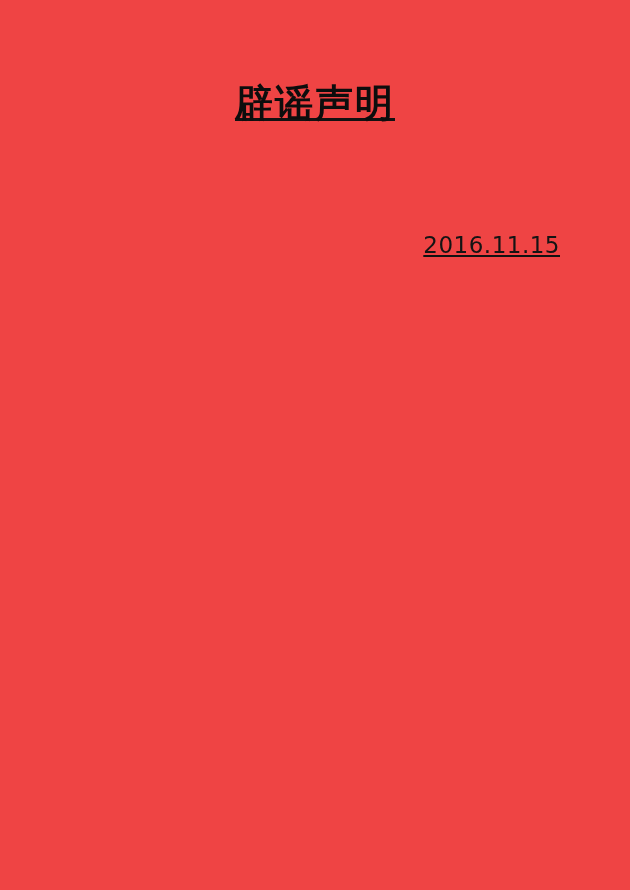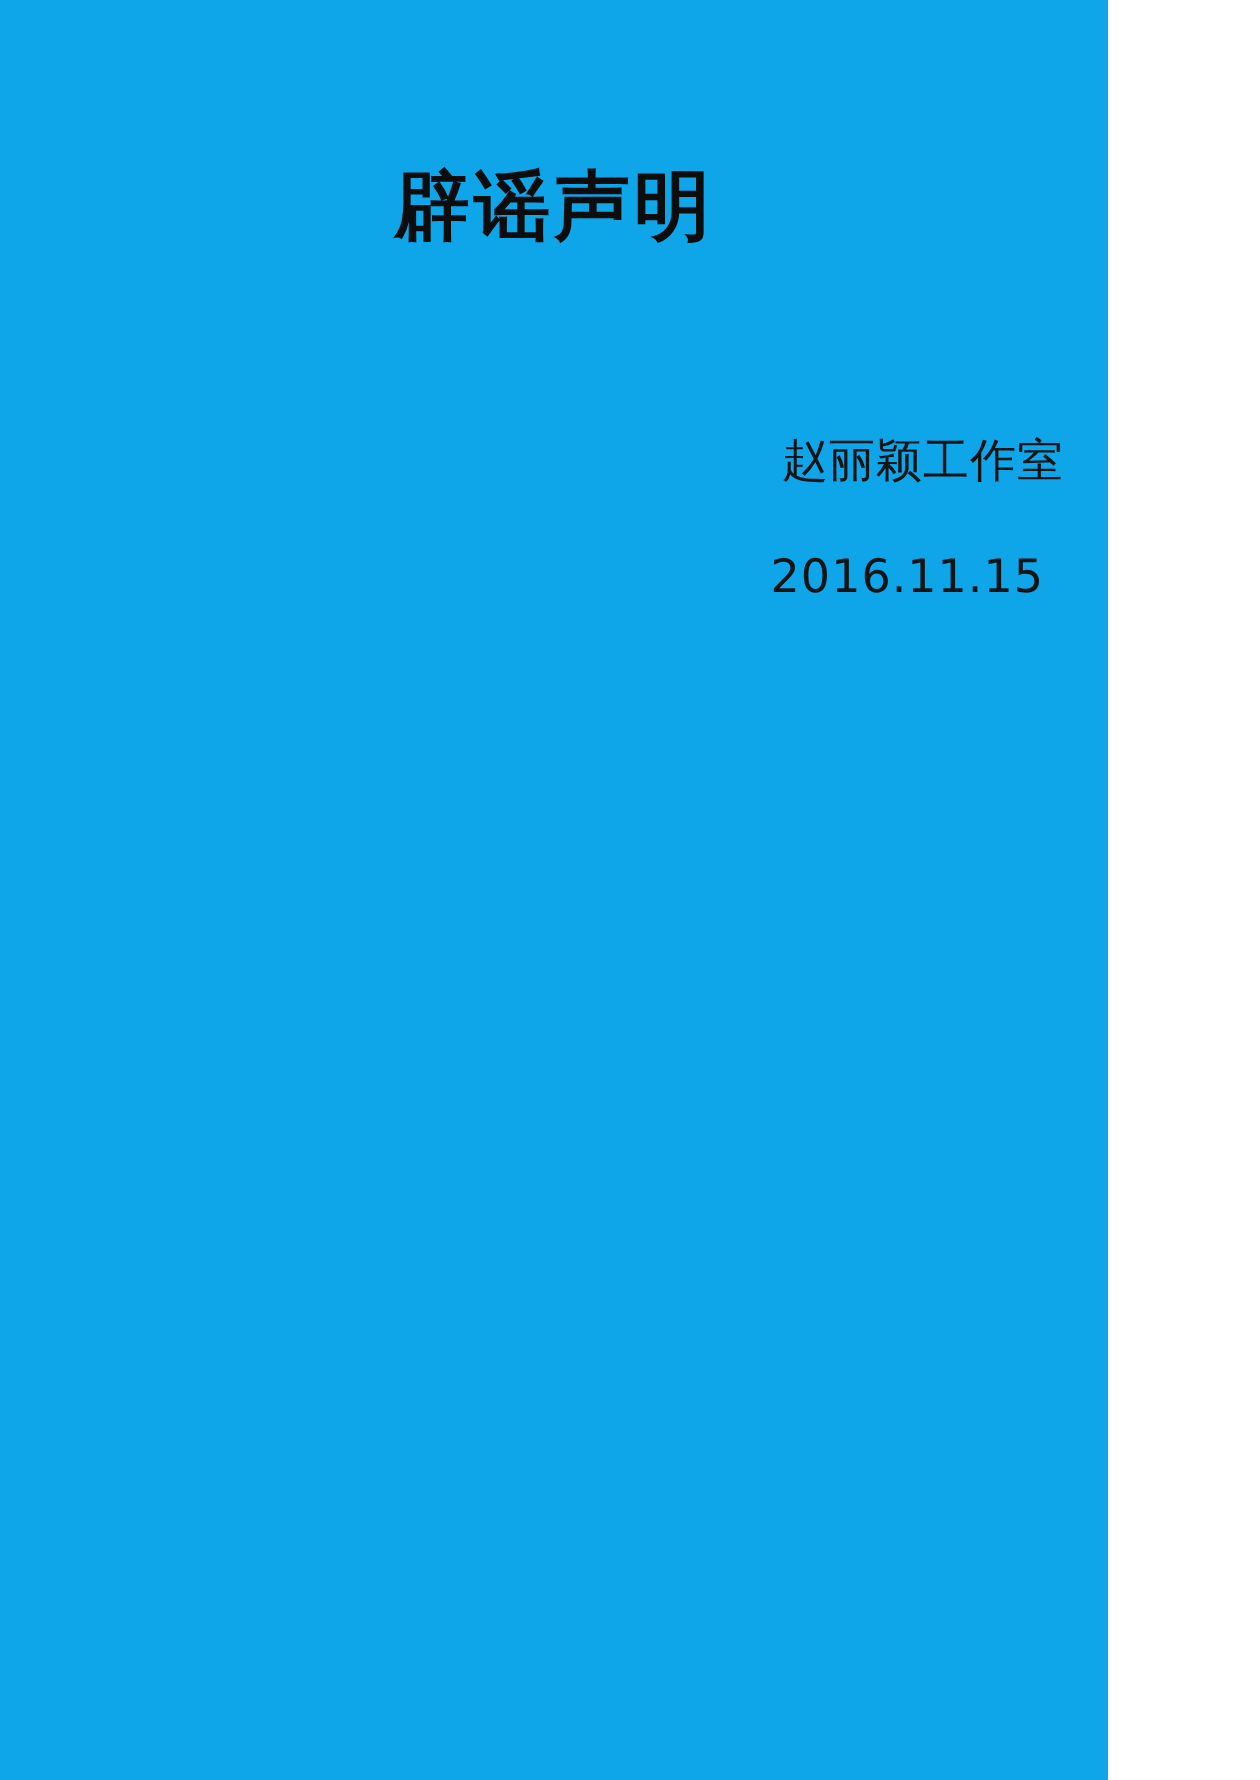--- a/index.html
+++ b/index.html
@@ -9,25 +9,26 @@
   body {
     width: 630px;
     height: 890px;
     background: #ffffff;
     font-family: "DejaVu Sans", "Liberation Sans", sans-serif;
     color: #111111;
     overflow: hidden;
   }
   .page {
     position: relative;
-    width: 554px;
+    width: 630px;
     height: 890px;
     box-sizing: border-box;
     padding: 0;
-    background: #0ea5e9;
+    background: #ef4444;
+    text-decoration: underline;
   }
   .doc-title {
     margin: 0;
     padding-top: 78px;
     text-align: center;
     font-size: 38px;
     font-weight: 700;
     letter-spacing: 2px;
     color: #0d0d0d;
     font-family: "DejaVu Sans", "Liberation Sans", sans-serif;
@@ -74,17 +75,16 @@
 </style>
 </head>
 <body>
 
 <div class="page">
 
   <h1 class="doc-title">辟谣声明</h1>
 
 
   <div class="sign-block">
-    <p class="signature">赵丽颖工作室</p>
     <p class="sign-date">2016.11.15</p>
   </div>
 
 </div>
 
 </body></html>

